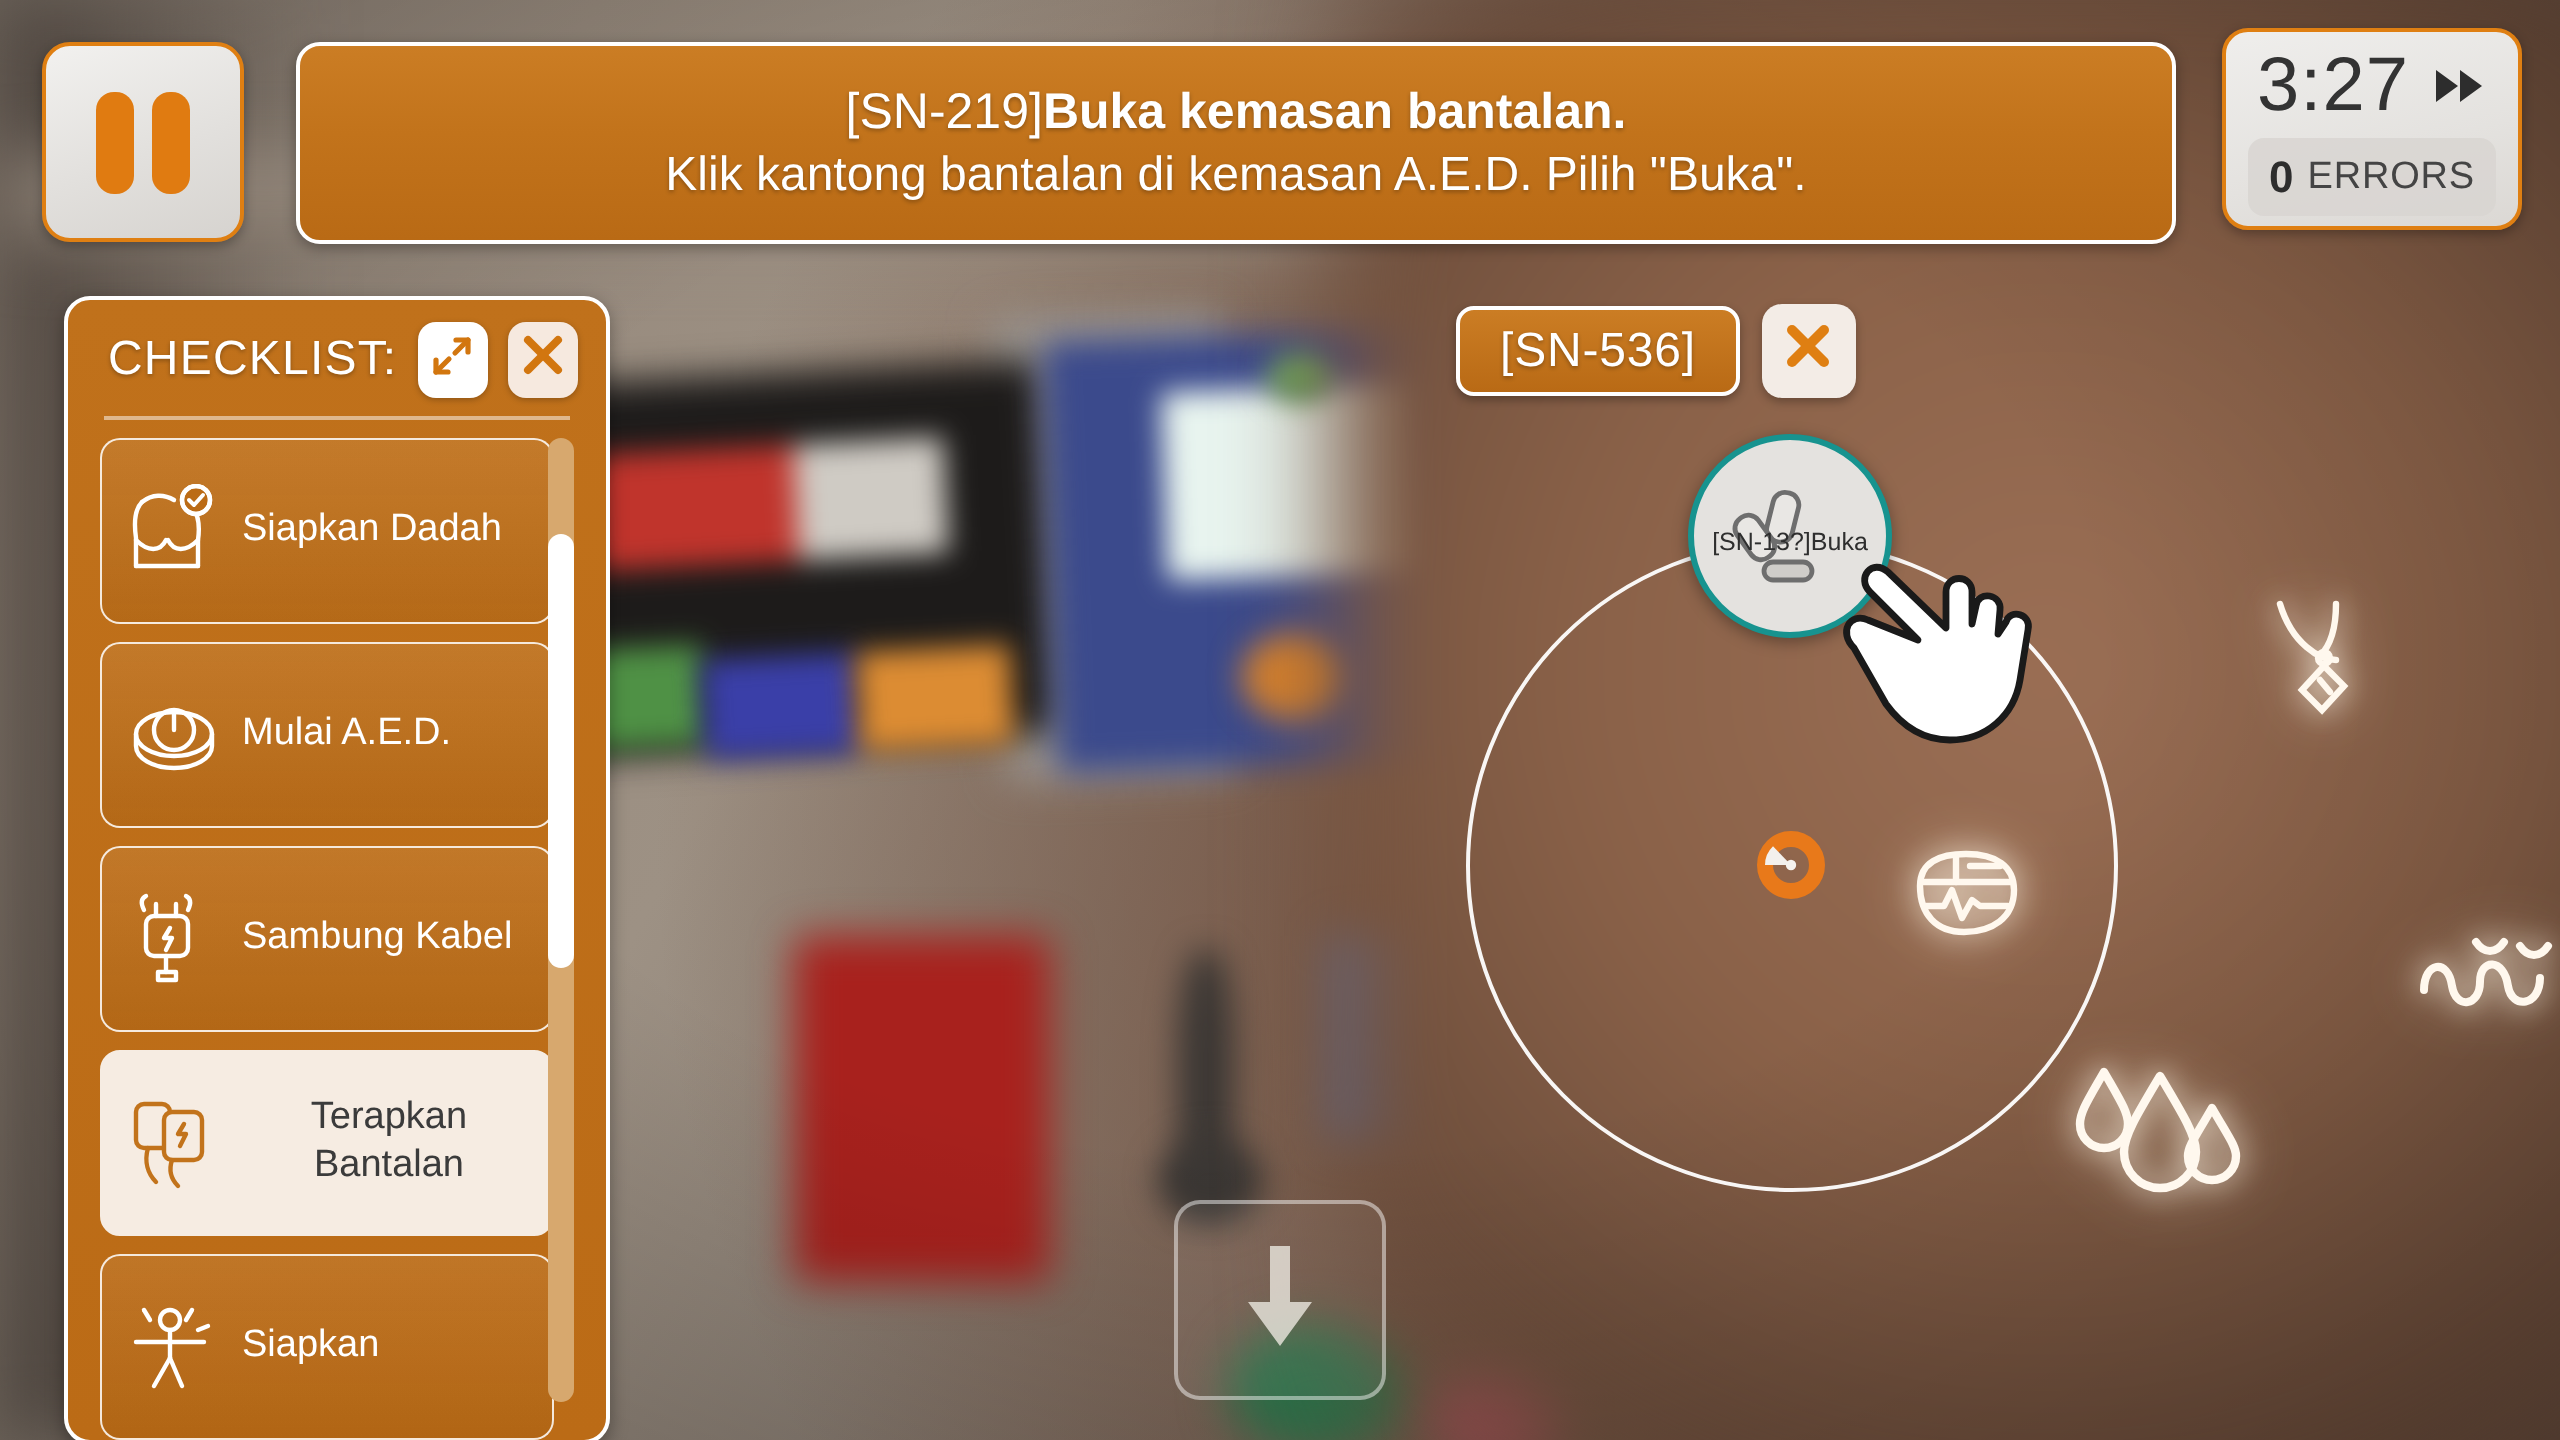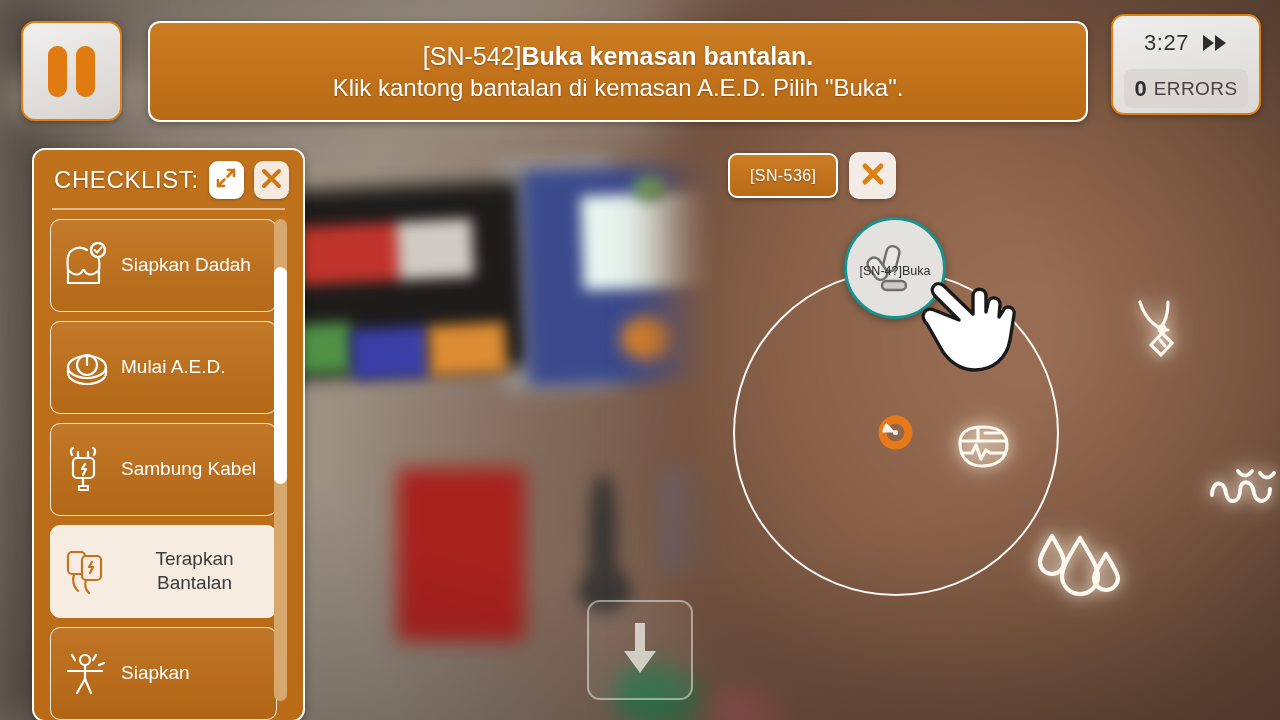--- a/index.html
+++ b/index.html
@@ -103,21 +103,21 @@
   .instr-line2 { font-size:24px; line-height:31px; text-shadow:0 1px 2px rgba(0,0,0,.3); }
 
   .timer-panel {
     position:absolute; left:1111px; top:14px; width:150px; height:101px;
     background:linear-gradient(165deg,#efeeec 0%,#e4e2df 60%,#dbd8d4 100%);
     border:2.5px solid #df7f12; border-radius:13px;
     box-shadow:0 2px 6px rgba(0,0,0,.3);
     display:flex; flex-direction:column; align-items:center; padding-top:6px;
   }
   .timer-row { display:flex; align-items:center; gap:13px; height:42px; }
-  .timer-value { font-size:22px; color:#333; letter-spacing:.5px; }
+  .timer-value { font-size:38px; color:#333; letter-spacing:.5px; }
   .ff-icon { display:flex; }
   .errors-row {
     margin-top:5px; width:124px; height:39px; border-radius:8px;
     background:rgba(216,213,209,.85);
     display:flex; align-items:center; justify-content:center; gap:7px;
   }
   .err-count { font-size:22px; font-weight:bold; color:#2d2d2d; }
   .err-label { font-size:19px; color:#444; letter-spacing:.4px; }
 
   
@@ -164,21 +164,21 @@
   
   .radial-title-row {
     position:absolute; left:728px; top:152px; display:flex; align-items:center; gap:11px;
   }
   .radial-title {
     height:45px; padding:0 20px; border-radius:9px;
     background:linear-gradient(180deg,#cb7d24,#b96a15);
     border:2px solid #fff; display:flex; align-items:center;
     box-shadow:0 2px 5px rgba(0,0,0,.3);
   }
-  .radial-title span { font-size:16px; color:#fff; letter-spacing:.4px; text-shadow:0 1px 2px rgba(0,0,0,.3); }
+  .radial-title span { font-size:24px; color:#fff; letter-spacing:.4px; text-shadow:0 1px 2px rgba(0,0,0,.3); }
   .radial-close {
     width:47px; height:47px; border-radius:10px; background:#f3ece6;
     display:flex; align-items:center; justify-content:center; cursor:pointer;
     box-shadow:0 2px 5px rgba(0,0,0,.28);
   }
 
   .radial-ring {
     position:absolute; left:733px; top:270px; width:326px; height:326px;
     border:2.5px solid rgba(255,255,255,.95); border-radius:50%;
   }
@@ -258,21 +258,21 @@
   </div>
 </div>
 
 <div class="pause-btn">
   <div class="pause-bar"></div>
   <div class="pause-bar"></div>
 </div>
 
 <div class="instruction">
   <div class="instr-line1">
-    <span>[SN-542]</span><b>Buka kemasan bantalan.</b>
+    <span>[SN-219]</span><b>Buka kemasan bantalan.</b>
   </div>
   <div class="instr-line2">Klik kantong bantalan di kemasan A.E.D. Pilih "Buka".</div>
 </div>
 
 <div class="timer-panel">
   <div class="timer-row">
     <div class="timer-value">3:27</div>
     <div class="ff-icon">
       <svg width="26" height="18" viewBox="0 0 26 18">
           <path d="M1 1 L12 9 L1 17 Z" fill="#2d2d2d"></path>
@@ -409,21 +409,21 @@
 </div>
 
 <div class="radial-ring"></div>
 
 <div class="radial-option">
   <svg width="60" height="56" viewBox="0 0 60 56" fill="none" stroke="#6e6e6e" stroke-width="2.4" stroke-linecap="round" stroke-linejoin="round">
     <rect x="20" y="6" width="13" height="25" rx="6" transform="rotate(14 26 18)" fill="#e9e7e4"></rect>
     <rect x="6" y="17" width="13" height="24" rx="6" transform="rotate(-36 12 29)" fill="#e9e7e4"></rect>
     <rect x="17" y="41" width="24" height="9" rx="4.5" fill="#cfcdc9"></rect>
   </svg>
-  <div class="radial-option-label">[SN-4?]Buka</div>
+  <div class="radial-option-label">[SN-13?]Buka</div>
 </div>
 
 <div class="radial-center-dot">
   <svg width="35" height="35" viewBox="0 0 35 35">
     <circle cx="17.5" cy="17.5" r="13" fill="none" stroke="#e8791a" stroke-width="8"></circle>
     <path d="M4.5 17.5 a13 13 0 0 1 4-9.4 L17.5 17.5 Z" fill="#f3f0ec"></path>
     <circle cx="17.5" cy="17.5" r="2.6" fill="#f5f2ee"></circle>
   </svg>
 </div>
 

